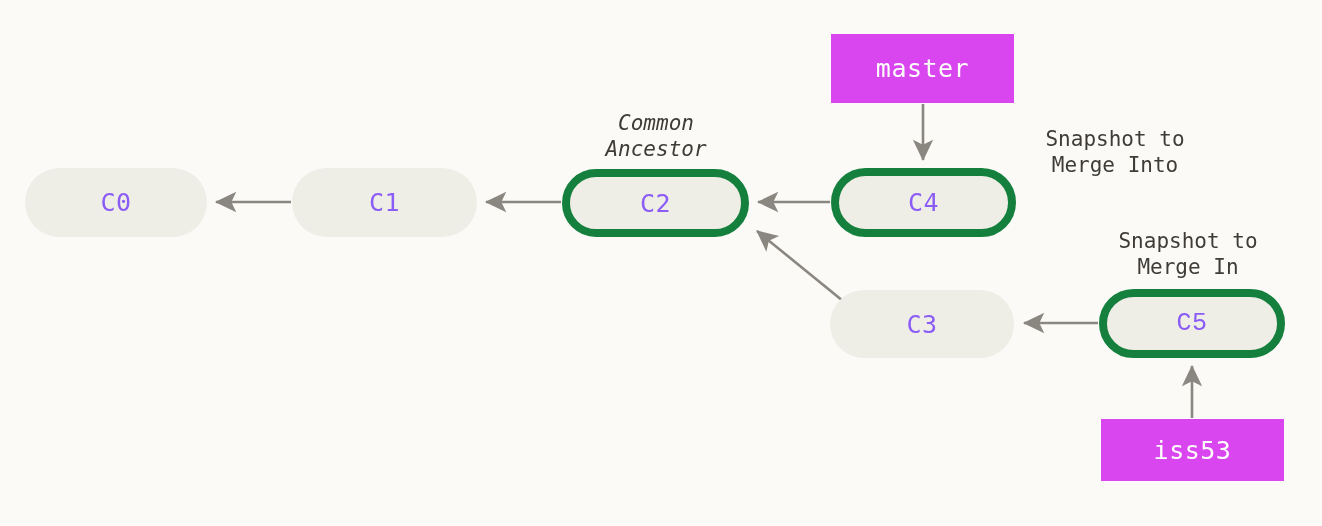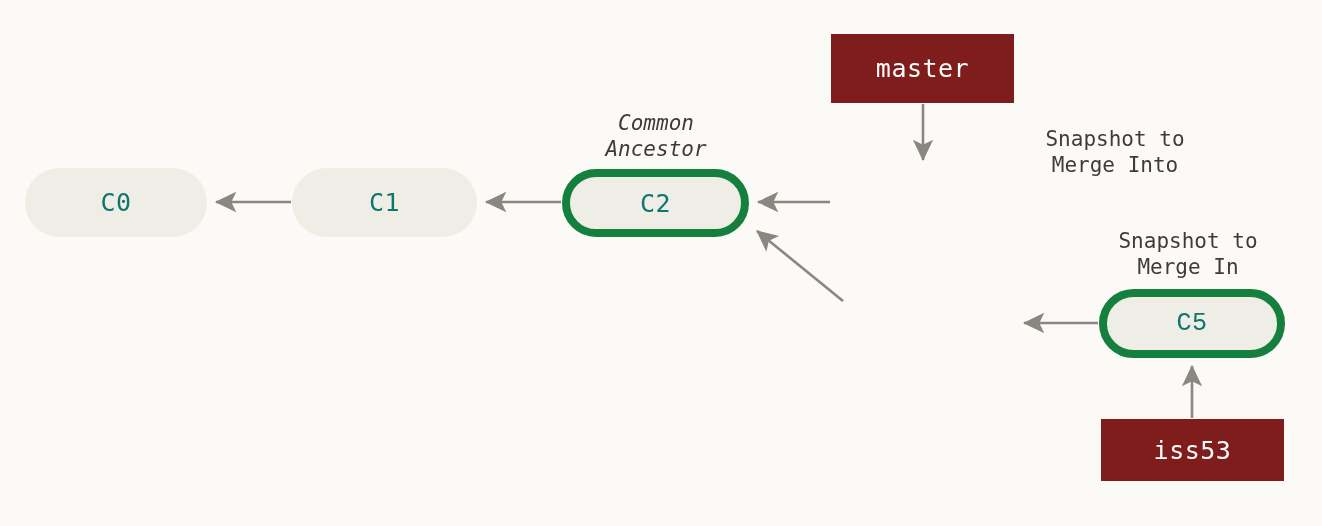--- a/index.html
+++ b/index.html
@@ -27,32 +27,32 @@
     pointer-events: none;
   }
   .commit {
     position: absolute;
     box-sizing: border-box;
     background: #efeee6;
     border-radius: 999px;
     display: flex;
     align-items: center;
     justify-content: center;
-    color: #0f766e;
+    color: #8b5cf6;
     font-size: 25px;
     letter-spacing: 0.5px;
     z-index: 3;
   }
   .commit.highlight {
     border: 8px solid #15803d;
   }
   .branch-label {
     position: absolute;
     box-sizing: border-box;
-    background: #7f1d1d;
+    background: #d946ef;
     display: flex;
     align-items: center;
     justify-content: center;
     color: #fdfdfb;
     font-size: 25px;
     letter-spacing: 0.5px;
     z-index: 3;
   }
   .note {
     position: absolute;
@@ -110,21 +110,27 @@
   </div>
 
   <div class="commit" style="left:292px; top:168px; width:185px; height:69px;text-align:right;">
     <span>C1</span>
   </div>
 
   <div class="commit highlight" style="left:562px; top:169px; width:187px; height:68px;">
     <span>C2</span>
   </div>
 
+  <div class="commit highlight" style="left:831px; top:168px; width:185px; height:69px;">
+    <span>C4</span>
+  </div>
 
+  <div class="commit" style="left:830px; top:290px; width:184px; height:68px;">
+    <span>C3</span>
+  </div>
 
   <div class="commit highlight" style="left:1099px; top:289px; width:186px; height:69px;font-family:Liberation Mono, monospace;">
     <span>C5</span>
   </div>
 
   <div class="branch-label" style="left:831px; top:34px; width:183px; height:69px;">
     <span>master</span>
   </div>
 
   <div class="branch-label" style="left:1101px; top:419px; width:183px; height:62px;">

